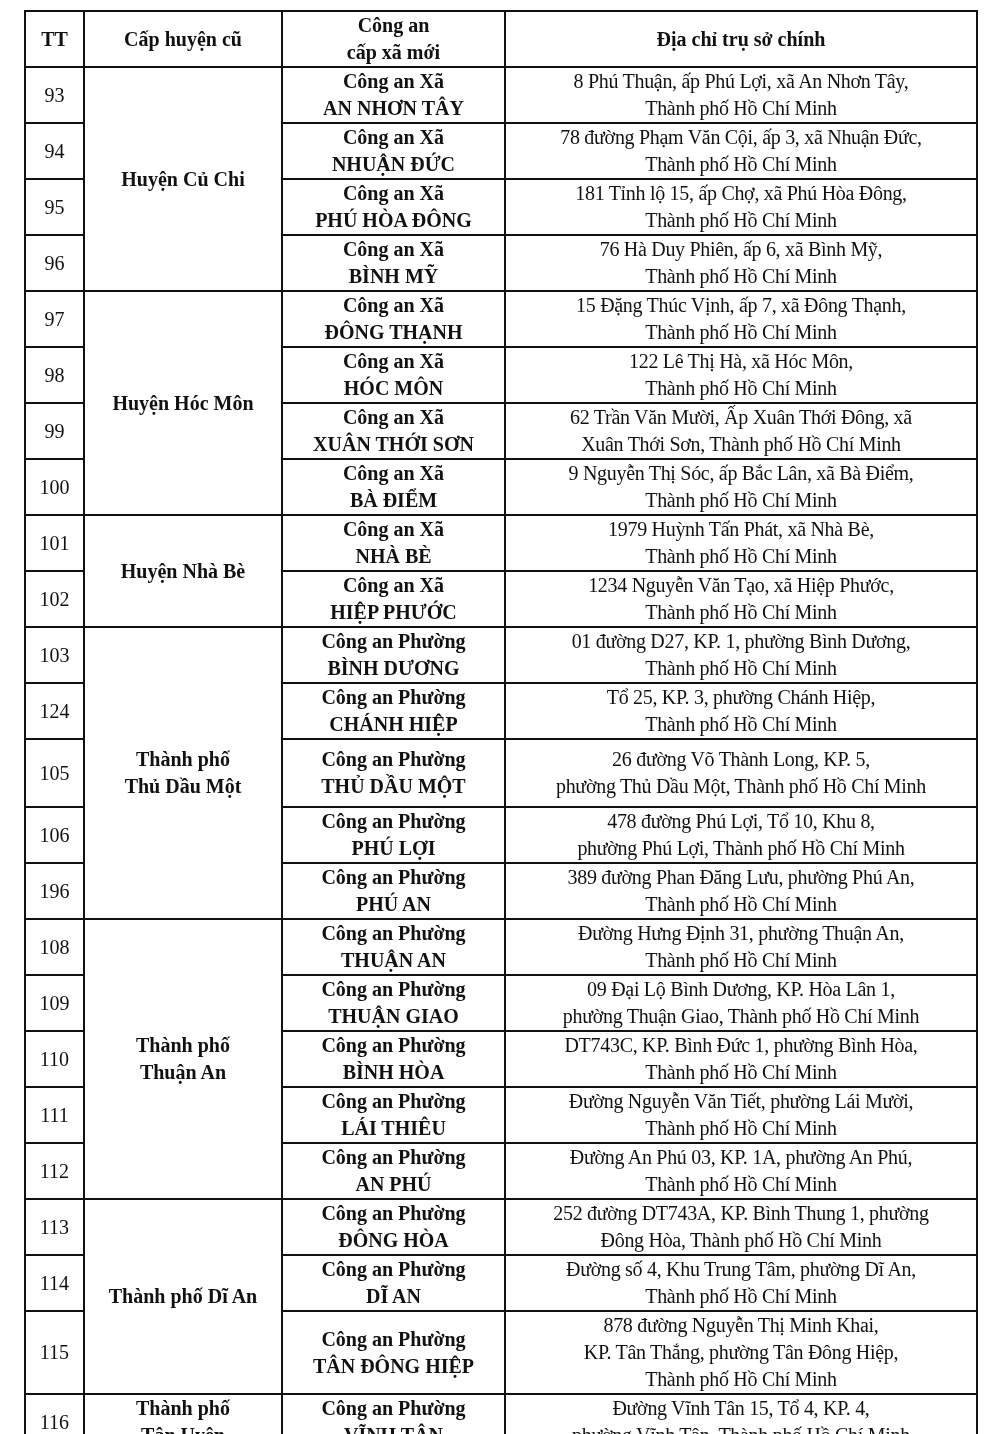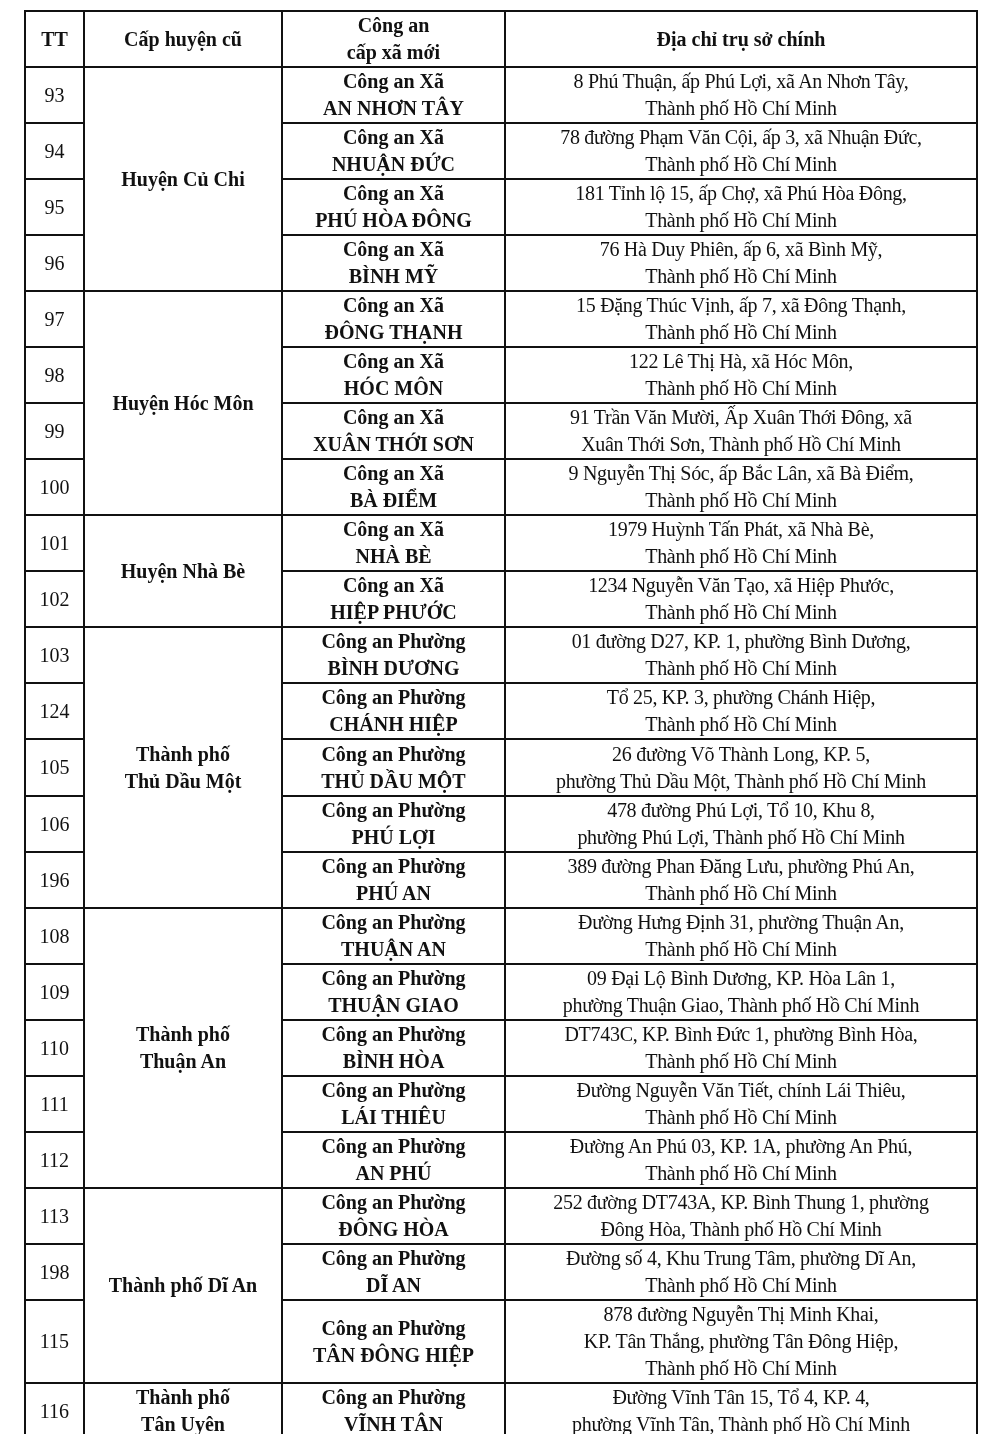--- a/index.html
+++ b/index.html
@@ -120,21 +120,21 @@
 
       </td>
       </tr>
       <tr style="height: 55px;">
         <td>99</td>
         <td class="bold">
         <span class="cell-line">Công an Xã</span>
         <span class="cell-line">XUÂN THỚI SƠN</span>
       </td>
         <td class="addr">
-        <span class="cell-line">91 Trần Văn Mười, Ấp Xuân Thới Đông, xã</span>
+        <span class="cell-line">62 Trần Văn Mười, Ấp Xuân Thới Đông, xã</span>
         <span class="cell-line">Xuân Thới Sơn, Thành phố Hồ Chí Minh</span>
 
       </td>
       </tr>
       <tr style="height: 55px;">
         <td>100</td>
         <td class="bold">
         <span class="cell-line">Công an Xã</span>
         <span class="cell-line">BÀ ĐIỂM</span>
       </td>
@@ -193,21 +193,21 @@
         <td class="bold">
         <span class="cell-line">Công an Phường</span>
         <span class="cell-line">CHÁNH HIỆP</span>
       </td>
         <td class="addr">
         <span class="cell-line">Tổ 25, KP. 3, phường Chánh Hiệp,</span>
         <span class="cell-line">Thành phố Hồ Chí Minh</span>
 
       </td>
       </tr>
-      <tr style="height: 57px;">
+      <tr style="height: 68px;">
         <td>105</td>
         <td class="bold">
         <span class="cell-line">Công an Phường</span>
         <span class="cell-line">THỦ DẦU MỘT</span>
       </td>
         <td class="addr">
         <span class="cell-line">26 đường Võ Thành Long, KP. 5,</span>
         <span class="cell-line">phường Thủ Dầu Một, Thành phố Hồ Chí Minh</span>
 
       </td>
@@ -276,21 +276,21 @@
 
       </td>
       </tr>
       <tr style="height: 55px;">
         <td>111</td>
         <td class="bold">
         <span class="cell-line">Công an Phường</span>
         <span class="cell-line">LÁI THIÊU</span>
       </td>
         <td class="addr">
-        <span class="cell-line">Đường Nguyễn Văn Tiết, chính Lái Thiêu,</span>
+        <span class="cell-line">Đường Nguyễn Văn Tiết, phường Lái Mười,</span>
         <span class="cell-line">Thành phố Hồ Chí Minh</span>
 
       </td>
       </tr>
       <tr style="height: 55px;">
         <td>112</td>
         <td class="bold">
         <span class="cell-line">Công an Phường</span>
         <span class="cell-line">AN PHÚ</span>
       </td>
@@ -310,21 +310,21 @@
         <span class="cell-line">Công an Phường</span>
         <span class="cell-line">ĐÔNG HÒA</span>
       </td>
         <td class="addr">
         <span class="cell-line">252 đường DT743A, KP. Bình Thung 1, phường</span>
         <span class="cell-line">Đông Hòa, Thành phố Hồ Chí Minh</span>
 
       </td>
       </tr>
       <tr style="height: 55px;">
-        <td>198</td>
+        <td>114</td>
         <td class="bold">
         <span class="cell-line">Công an Phường</span>
         <span class="cell-line">DĨ AN</span>
       </td>
         <td class="addr">
         <span class="cell-line">Đường số 4, Khu Trung Tâm, phường Dĩ An,</span>
         <span class="cell-line">Thành phố Hồ Chí Minh</span>
 
       </td>
       </tr>

